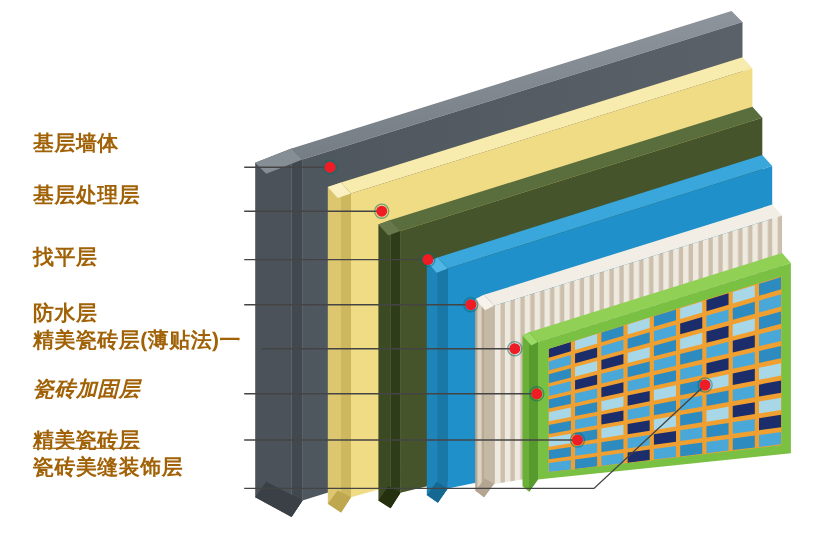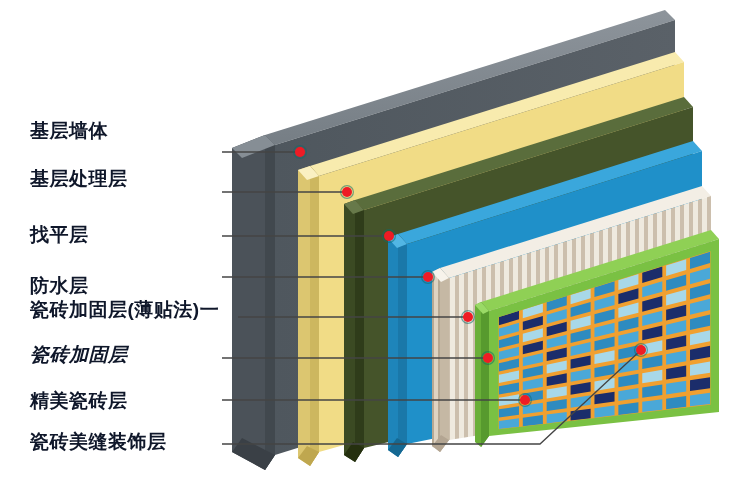--- a/index.html
+++ b/index.html
@@ -7,21 +7,21 @@
     width:741px;height:492px;
     background:#ffffff;
     font-family:"Liberation Sans","DejaVu Sans",sans-serif;
     overflow:hidden;
     position:relative;
   }
   #stage{position:absolute;inset:0;width:741px;height:492px;}
   #stage svg{display:block;width:741px;height:492px;}
   .lbl{
     position:absolute;
-    color:#0f172a;
+    color:#a16207;
     font-weight:bold;
     font-size:19px;
     letter-spacing:0.5px;
     white-space:nowrap;
     line-height:1;
     font-family:"Liberation Sans","DejaVu Sans",sans-serif;
   }
 </style>
 </head>
 <body>
@@ -247,16 +247,16 @@
         <circle cx="641" cy="350" r="6.4" fill="none" stroke="#0d6b6b" stroke-width="1.2" opacity="0.55"></circle>
         <circle cx="641" cy="350" r="5" fill="#ee1c25"></circle>
       </g>
   </svg>
 </div>
 
 <div class="lbl" style="left:30px;top:121px;">基层墙体</div>
 <div class="lbl" style="left:30px;top:169px;">基层处理层</div>
 <div class="lbl" style="left:30px;top:225px;font-family:Liberation Serif, serif;">找平层</div>
 <div class="lbl" style="left:30px;top:276px;">防水层</div>
-<div class="lbl" style="left:30px;top:300px;">瓷砖加固层(薄贴法)一</div>
+<div class="lbl" style="left:30px;top:300px;">精美瓷砖层(薄贴法)一</div>
 <div class="lbl" style="left:30px;top:345px;font-style:italic;">瓷砖加固层</div>
-<div class="lbl" style="left:30px;top:391px;">精美瓷砖层</div>
-<div class="lbl" style="left:30px;top:432px;">瓷砖美缝装饰层</div>
+<div class="lbl" style="left:30px;top:391px;text-decoration:underline;">精美瓷砖层</div>
+<div class="lbl" style="left:30px;top:416px;">瓷砖美缝装饰层</div>
 
 </body></html>

